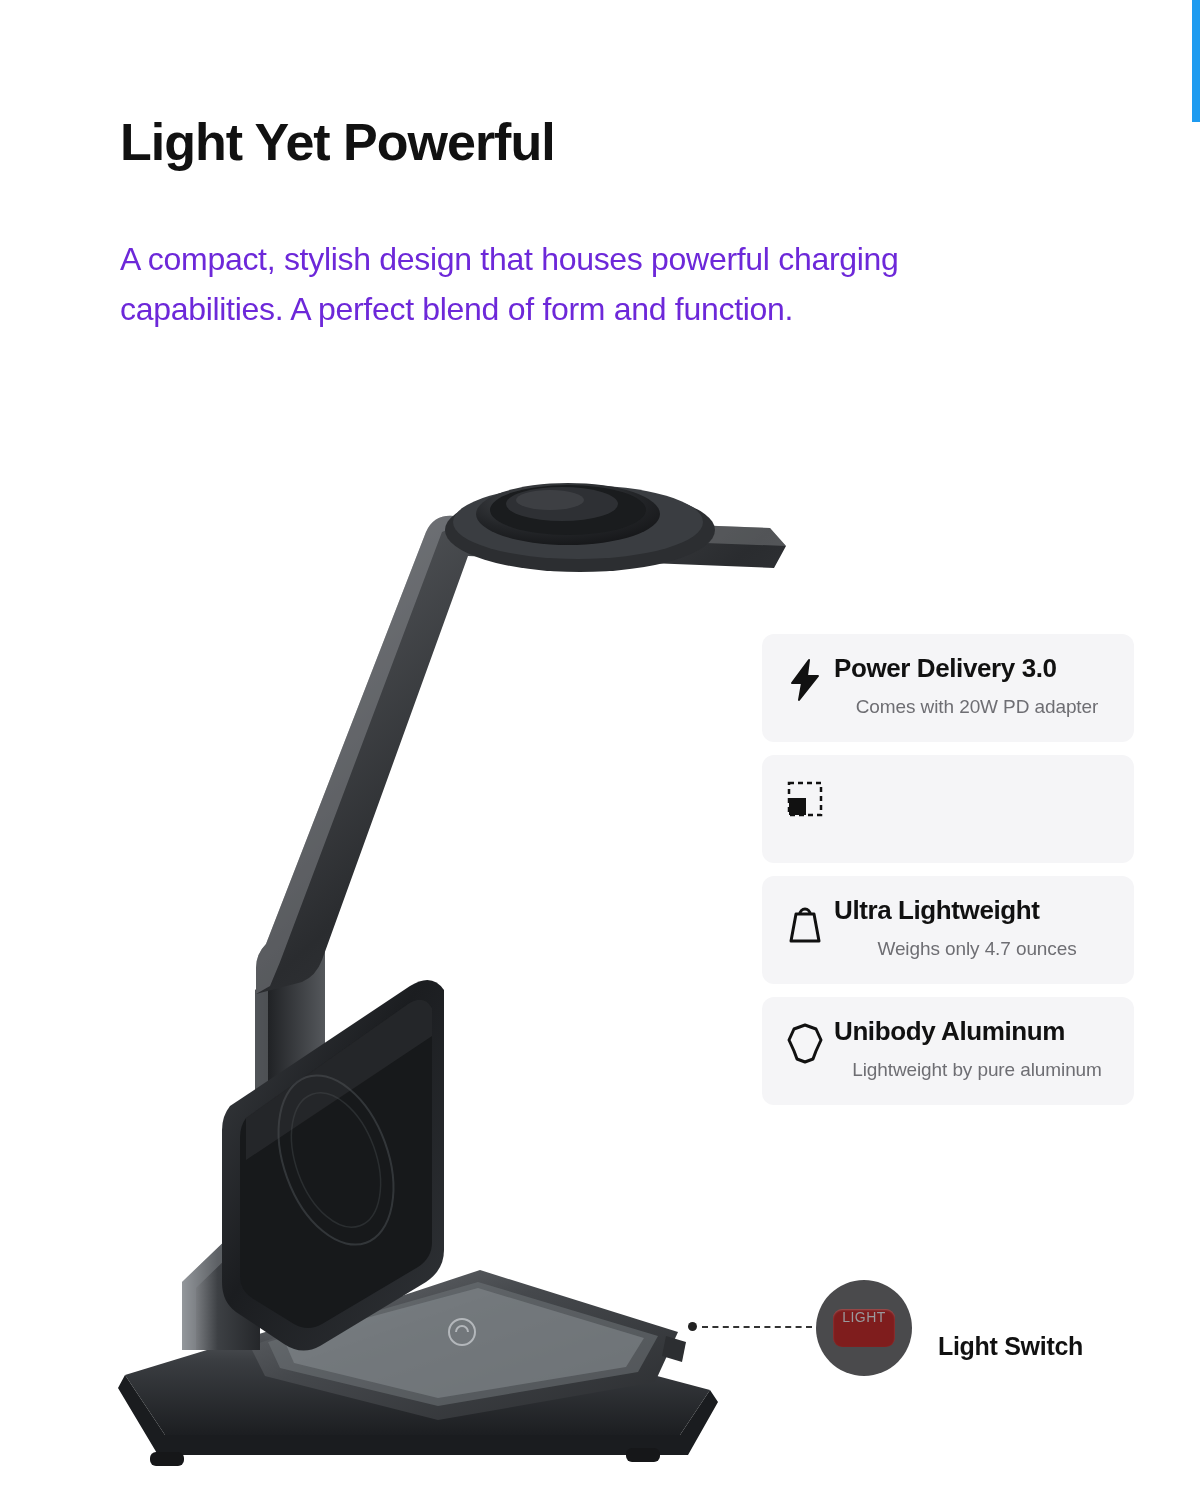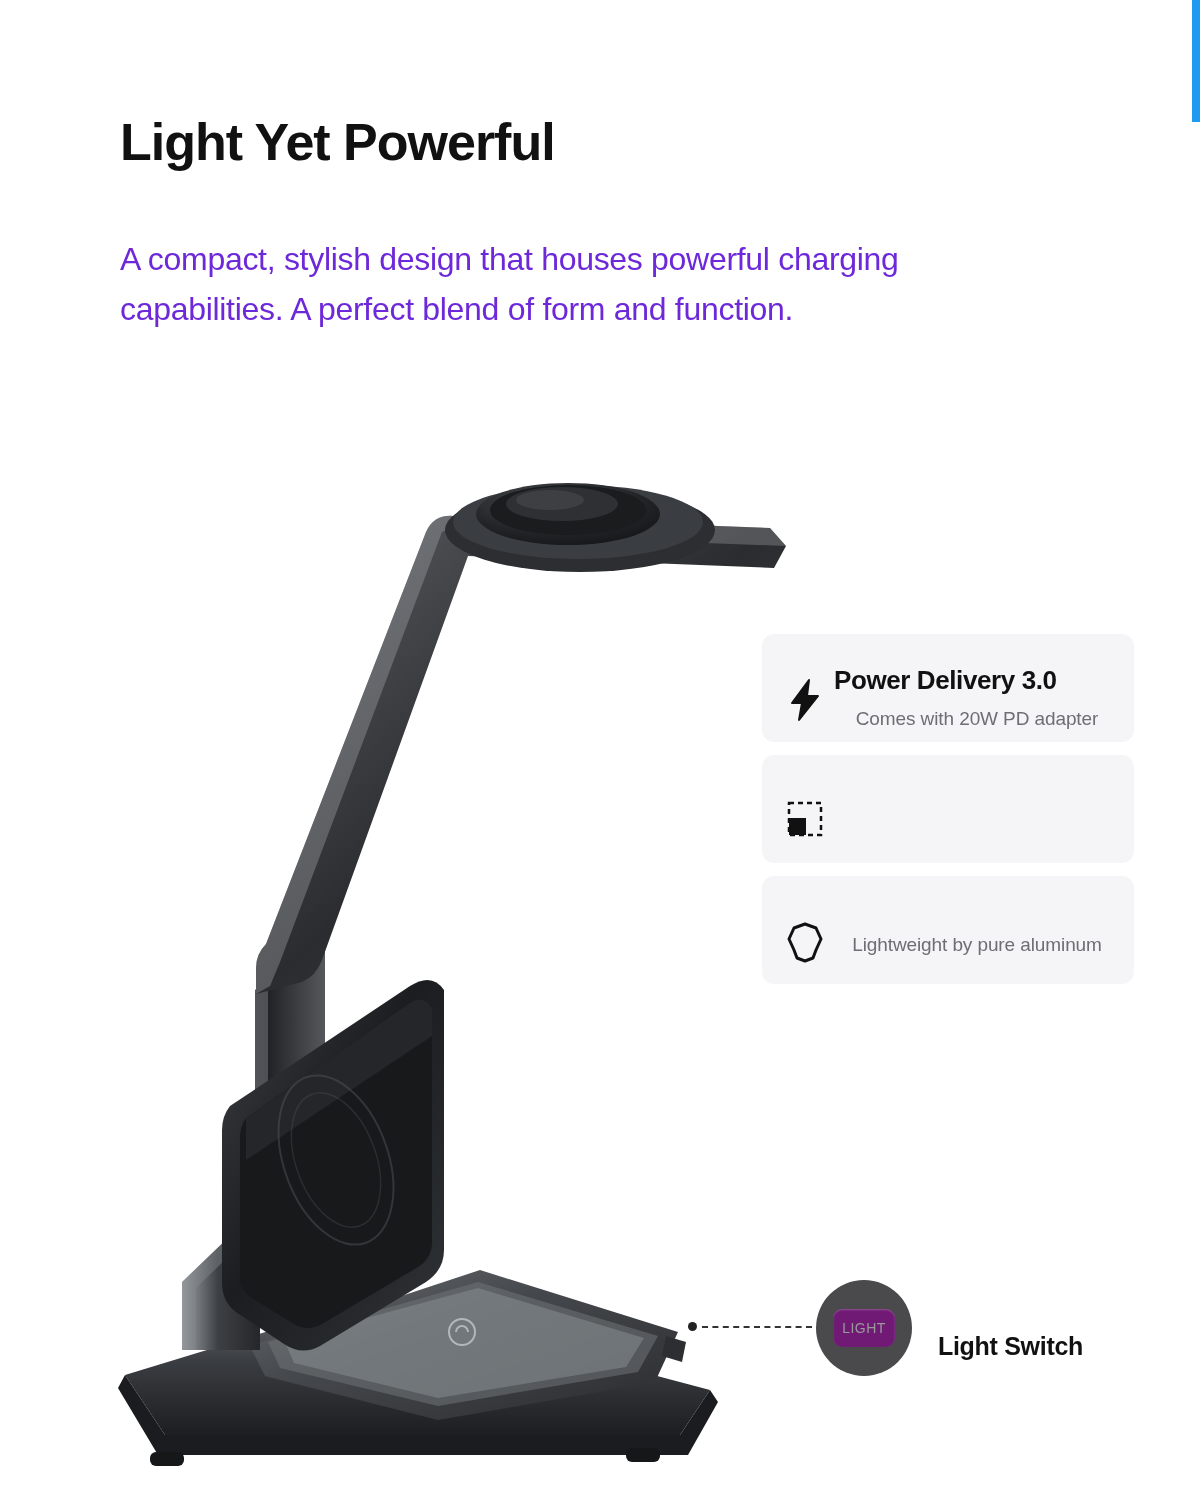--- a/index.html
+++ b/index.html
@@ -54,21 +54,21 @@
     width: 372px;
   }
   .feature-card {
     position: relative;
     background: #f5f5f7;
     border-radius: 12px;
     height: 108px;
     margin-bottom: 13px;
     padding: 16px 14px 0 14px;
     display: flex;
-    align-items: center;
+    align-items: flex-start;
   }
   .feature-icon {
     width: 58px;
     flex: 0 0 58px;
     display: flex;
     align-items: center;
     justify-content: center;
     padding-top: 8px;
   }
   .feature-text { flex: 1 1 auto; padding-top: 2px; }
@@ -113,23 +113,23 @@
     border-radius: 50%;
     background: #4a4a4c;
     overflow: hidden;
   }
   .bubble-inner {
     position: absolute;
     left: 50%; top: 50%;
     transform: translate(-50%,-50%);
     width: 62px; height: 38px;
     border-radius: 9px;
-    background: #701a75;
+    background: #7f1d1d;
     box-shadow: inset 0 1px 2px rgba(255,255,255,0.25);
-    display: flex; align-items: center; justify-content: center;
+    display: flex; align-items: flex-start; justify-content: center;
   }
   .bubble-label {
     font-size: 14px;
     color: #9a9a9d;
     letter-spacing: 0.5px;
     font-family: "Liberation Sans", sans-serif;
   }
   .callout-label {
     position: absolute;
     left: 258px; top: 32px;
@@ -257,28 +257,41 @@
 
     <div class="feature-card">
       <div class="feature-icon">
         <svg width="42" height="44" viewBox="0 0 42 44" aria-hidden="true">
           <rect x="5" y="4" width="32" height="32" fill="none" stroke="#111" stroke-width="2.5" stroke-dasharray="5 4"></rect>
           <rect x="5" y="19" width="17" height="17" fill="#111"></rect>
         </svg>
       </div>
     </div>
 
+    <div class="feature-card">
+      <div class="feature-icon">
+        <svg width="40" height="46" viewBox="0 0 40 46" aria-hidden="true">
+          <path d="M11 14 L29 14 L34 41 L6 41 Z" fill="none" stroke="#111" stroke-width="3" stroke-linejoin="round"></path>
+          <path d="M15 14 a5 5 0 0 1 10 0" fill="none" stroke="#111" stroke-width="3"></path>
+        </svg>
+      </div>
+      <div class="feature-text">
+        <div class="feature-title">Ultra Lightweight</div>
+        <div class="feature-sub">Weighs only 4.7 ounces</div>
+      </div>
+    </div>
 
     <div class="feature-card">
       <div class="feature-icon">
         <svg width="44" height="44" viewBox="0 0 44 44" aria-hidden="true">
           <path d="M11 8 L22 4 L33 8 L38 19 L33 30 L30 38 L22 41 L14 38 L11 30 L6 19 Z" fill="none" stroke="#111" stroke-width="3" stroke-linejoin="round"></path>
         </svg>
       </div>
       <div class="feature-text">
+        <div class="feature-title">Unibody Aluminum</div>
         <div class="feature-sub">Lightweight by pure aluminum</div>
       </div>
     </div>
 
   </div>
 
   <div class="callout">
     <div class="callout-dot"></div>
     <div class="callout-line"></div>
     <div class="callout-bubble">

